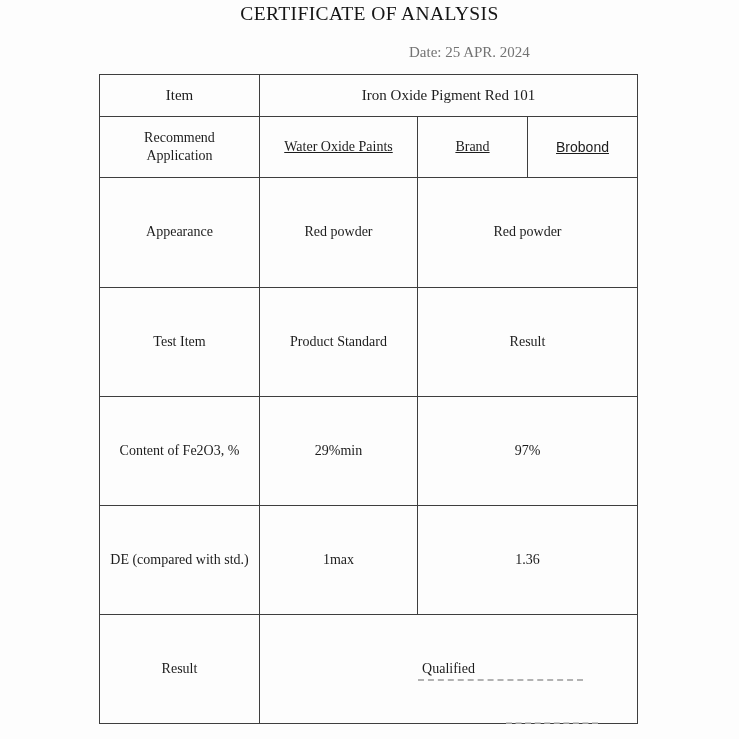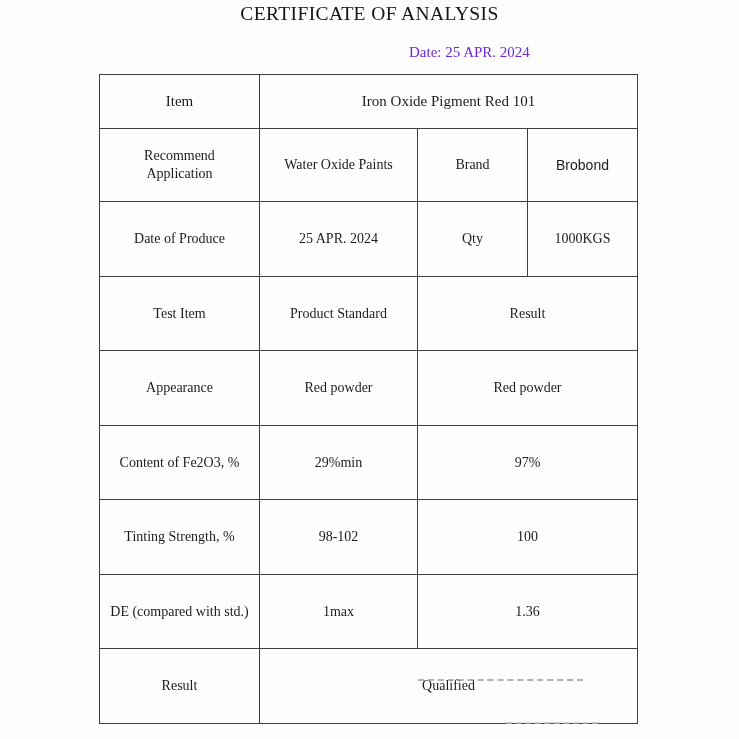--- a/index.html
+++ b/index.html
@@ -24,47 +24,48 @@
     text-align: center;
     font-size: 19.5px;
     letter-spacing: 0.4px;
     color: #151515;
   }
   .doc-date {
     position: absolute;
     top: 44px;
     left: 409px;
     font-size: 15px;
-    color: #6d28d9;
+    color: #737373;
   }
   table.coa {
     position: absolute;
     left: 99px;
     top: 74px;
     width: 538px;
     height: 650px;
     border-collapse: collapse;
     table-layout: fixed;
   }
   table.coa td {
     border: 1.5px solid #3e3e3e;
     text-align: center;
     vertical-align: middle;
     font-size: 14px;
-    padding: 18px 3px;
+    padding: 12px 3px;
     background: transparent;
   }
   tr.row-head {
     height: 41px;
   }
   tr.row-head td {
     font-size: 15px;
   }
   tr.row-app {
     height: 57px;
+    text-decoration: underline;
   }
   .wrap-narrow {
     display: inline-block;
     max-width: 118px;
     line-height: 1.3;
   }
   .sans {
     font-family: "Liberation Sans", sans-serif;
     background: #ffffff;
   }
@@ -107,44 +108,33 @@
         <td>Item</td>
         <td colspan="3">Iron Oxide Pigment Red 101</td>
       </tr>
       <tr class="row-app">
         <td><span class="wrap-narrow">Recommend Application</span></td>
         <td>Water Oxide Paints</td>
         <td>Brand</td>
         <td class="sans">Brobond</td>
       </tr>
       <tr>
-        <td>Date of Produce</td>
-        <td>25 APR. 2024</td>
-        <td>Qty</td>
-        <td>1000KGS</td>
+        <td>Appearance</td>
+        <td>Red powder</td>
+        <td colspan="2">Red powder</td>
       </tr>
       <tr>
         <td>Test Item</td>
         <td>Product Standard</td>
         <td colspan="2">Result</td>
       </tr>
       <tr>
-        <td>Appearance</td>
-        <td>Red powder</td>
-        <td colspan="2">Red powder</td>
-      </tr>
-      <tr>
         <td>Content of Fe2O3, %</td>
         <td>29%min</td>
         <td colspan="2">97%</td>
-      </tr>
-      <tr>
-        <td>Tinting Strength, %</td>
-        <td>98-102</td>
-        <td colspan="2">100</td>
       </tr>
       <tr>
         <td>DE (compared with std.)</td>
         <td>1max</td>
         <td colspan="2">1.36</td>
       </tr>
       <tr>
         <td>Result</td>
         <td colspan="3">Qualified</td>
       </tr>

